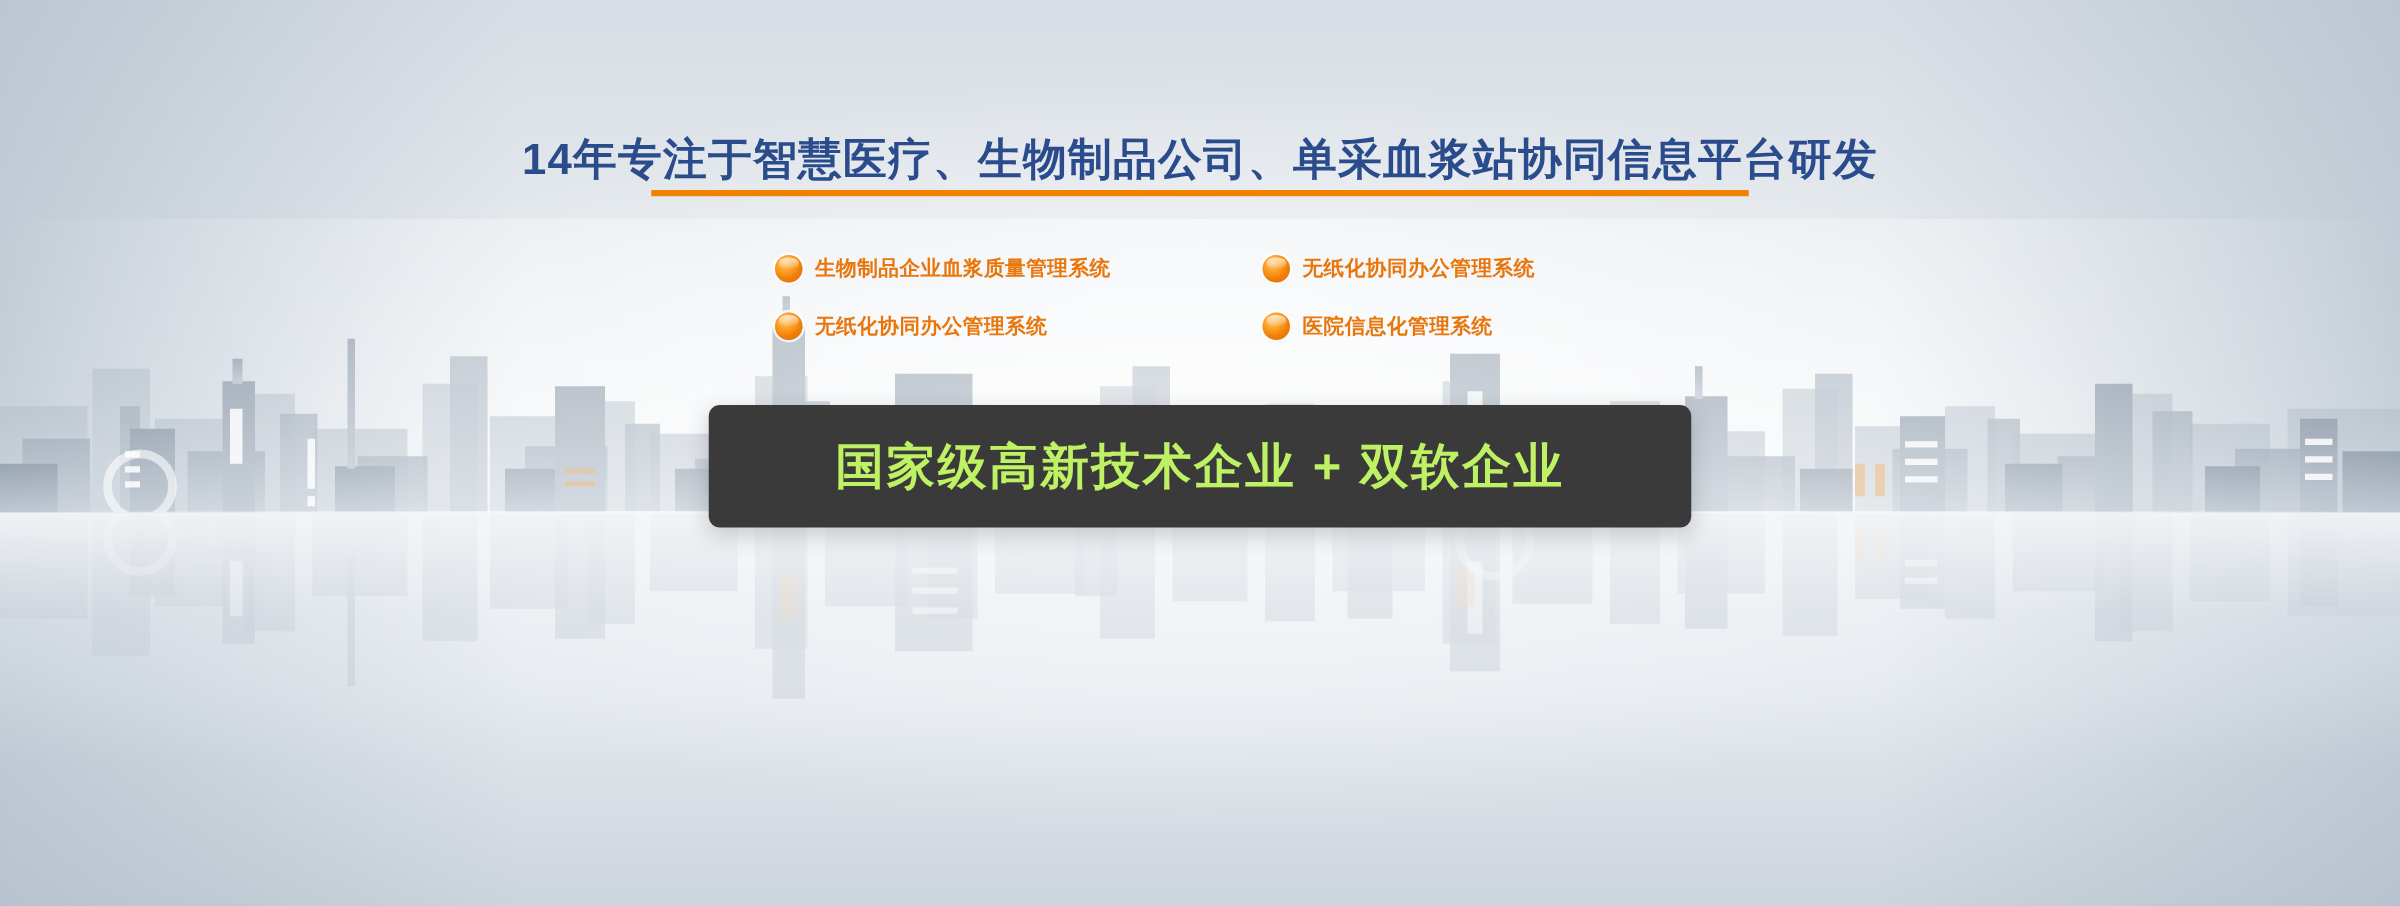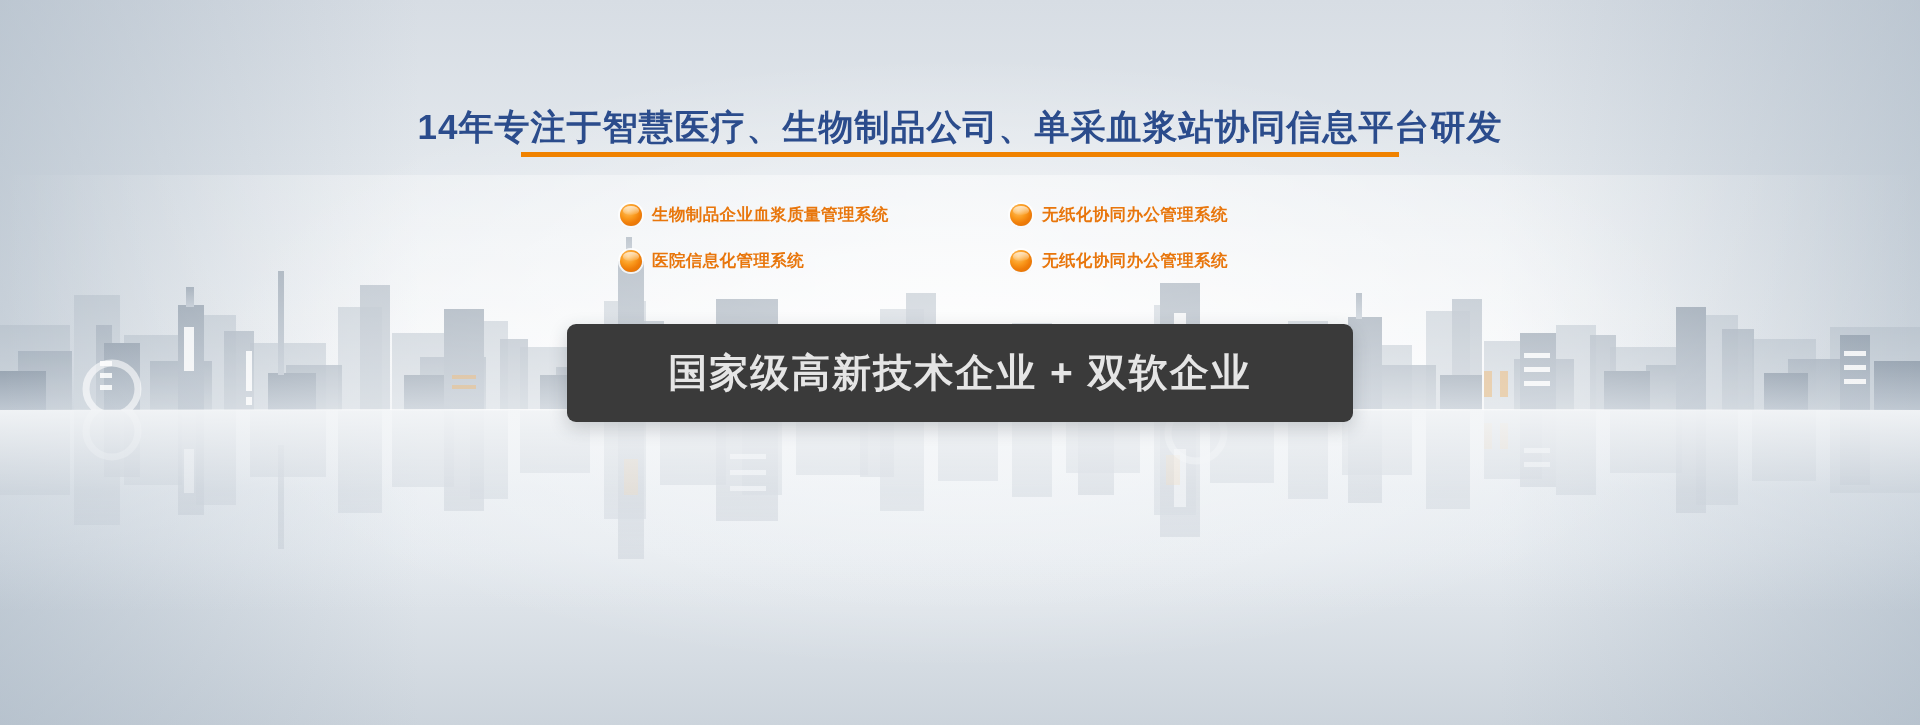--- a/index.html
+++ b/index.html
@@ -118,21 +118,21 @@
     position:absolute;
     left:50%; transform:translateX(-50%);
     top:324px;
     width:786px; height:98px;
     border-radius:9px;
     background:#3a3a3a;
     box-shadow:0 6px 18px rgba(40,50,60,.22);
     display:flex; align-items:center; justify-content:center;
   }
   .banner-text {
-    color:#e5e5e5;
+    color:#bef264;
     font-size:39px;
     font-weight:bold;
     letter-spacing:2px;
     white-space:nowrap;
     text-align:right;
   }
 </style>
 </head>
 <body>
 
@@ -380,26 +380,26 @@
       <span class="feature-label">生物制品企业血浆质量管理系统</span>
     </div>
 
     <div class="feature">
       <span class="bullet"></span>
       <span class="feature-label">无纸化协同办公管理系统</span>
     </div>
 
     <div class="feature">
       <span class="bullet"></span>
-      <span class="feature-label">医院信息化管理系统</span>
+      <span class="feature-label">无纸化协同办公管理系统</span>
     </div>
 
     <div class="feature">
       <span class="bullet"></span>
-      <span class="feature-label">无纸化协同办公管理系统</span>
+      <span class="feature-label">医院信息化管理系统</span>
     </div>
   </div>
 
   <div class="banner">
     <span class="banner-text">国家级高新技术企业 + 双软企业</span>
   </div>
 
 </div>
 
 </body></html>

